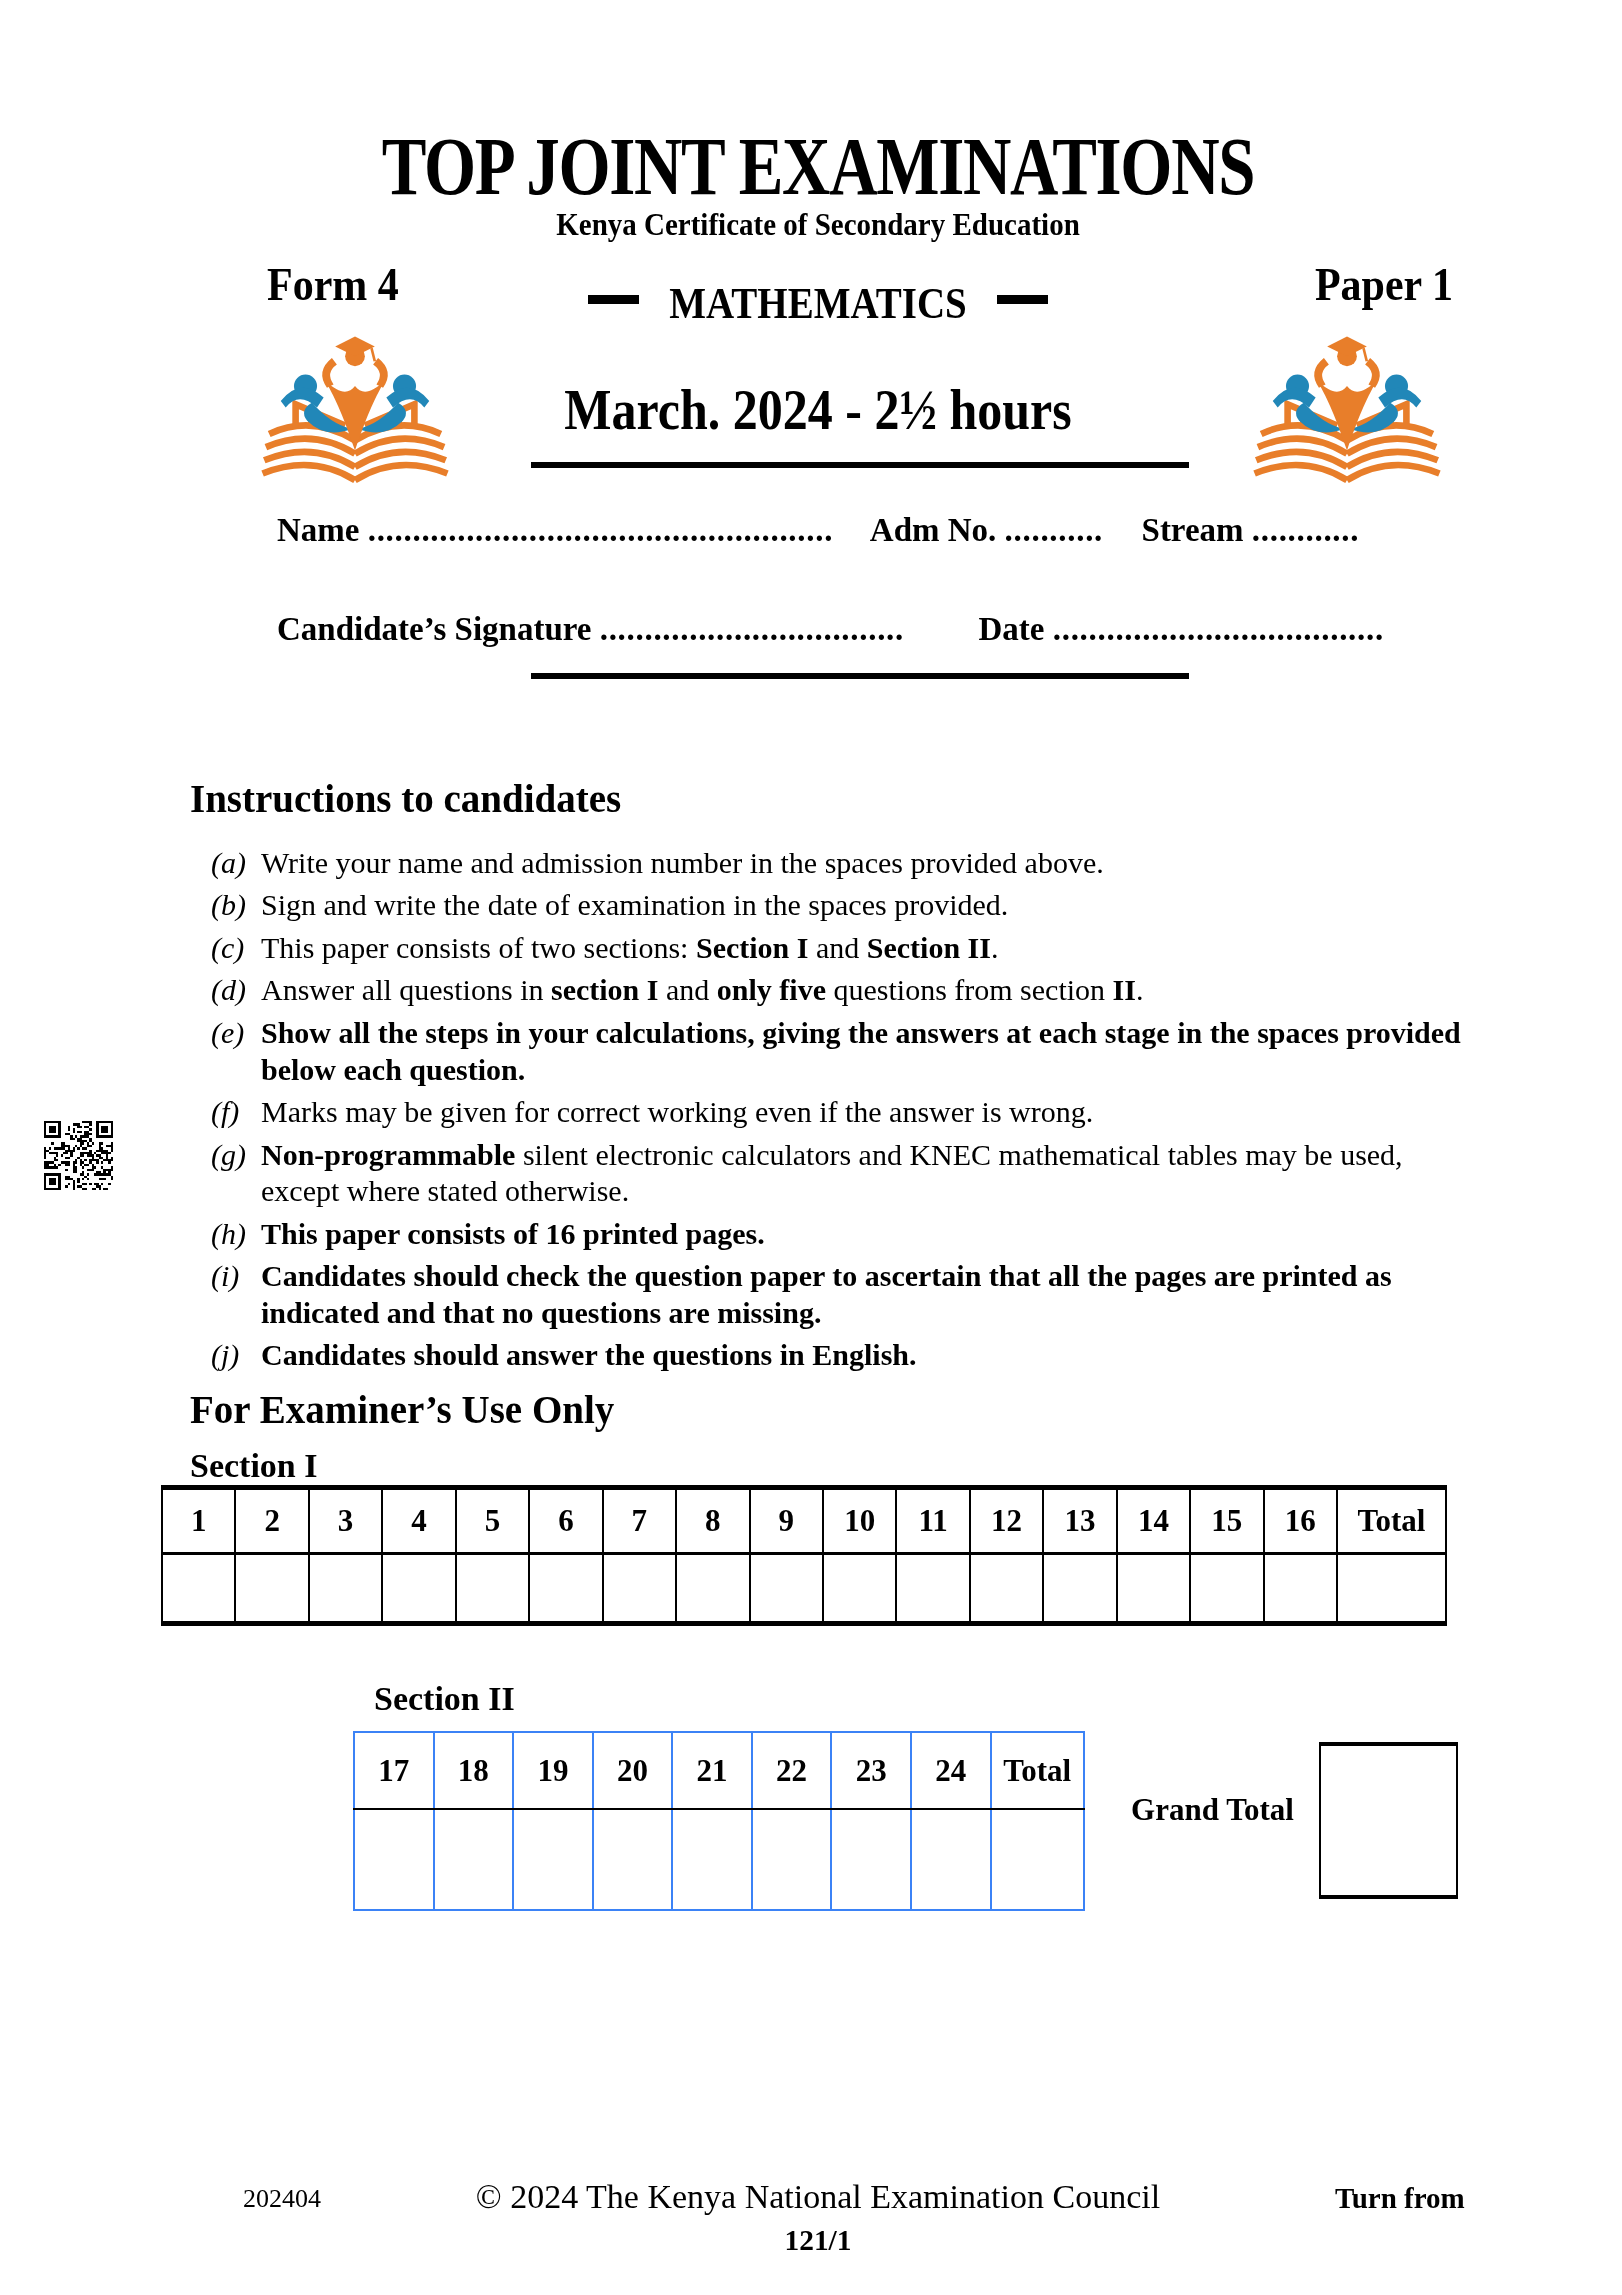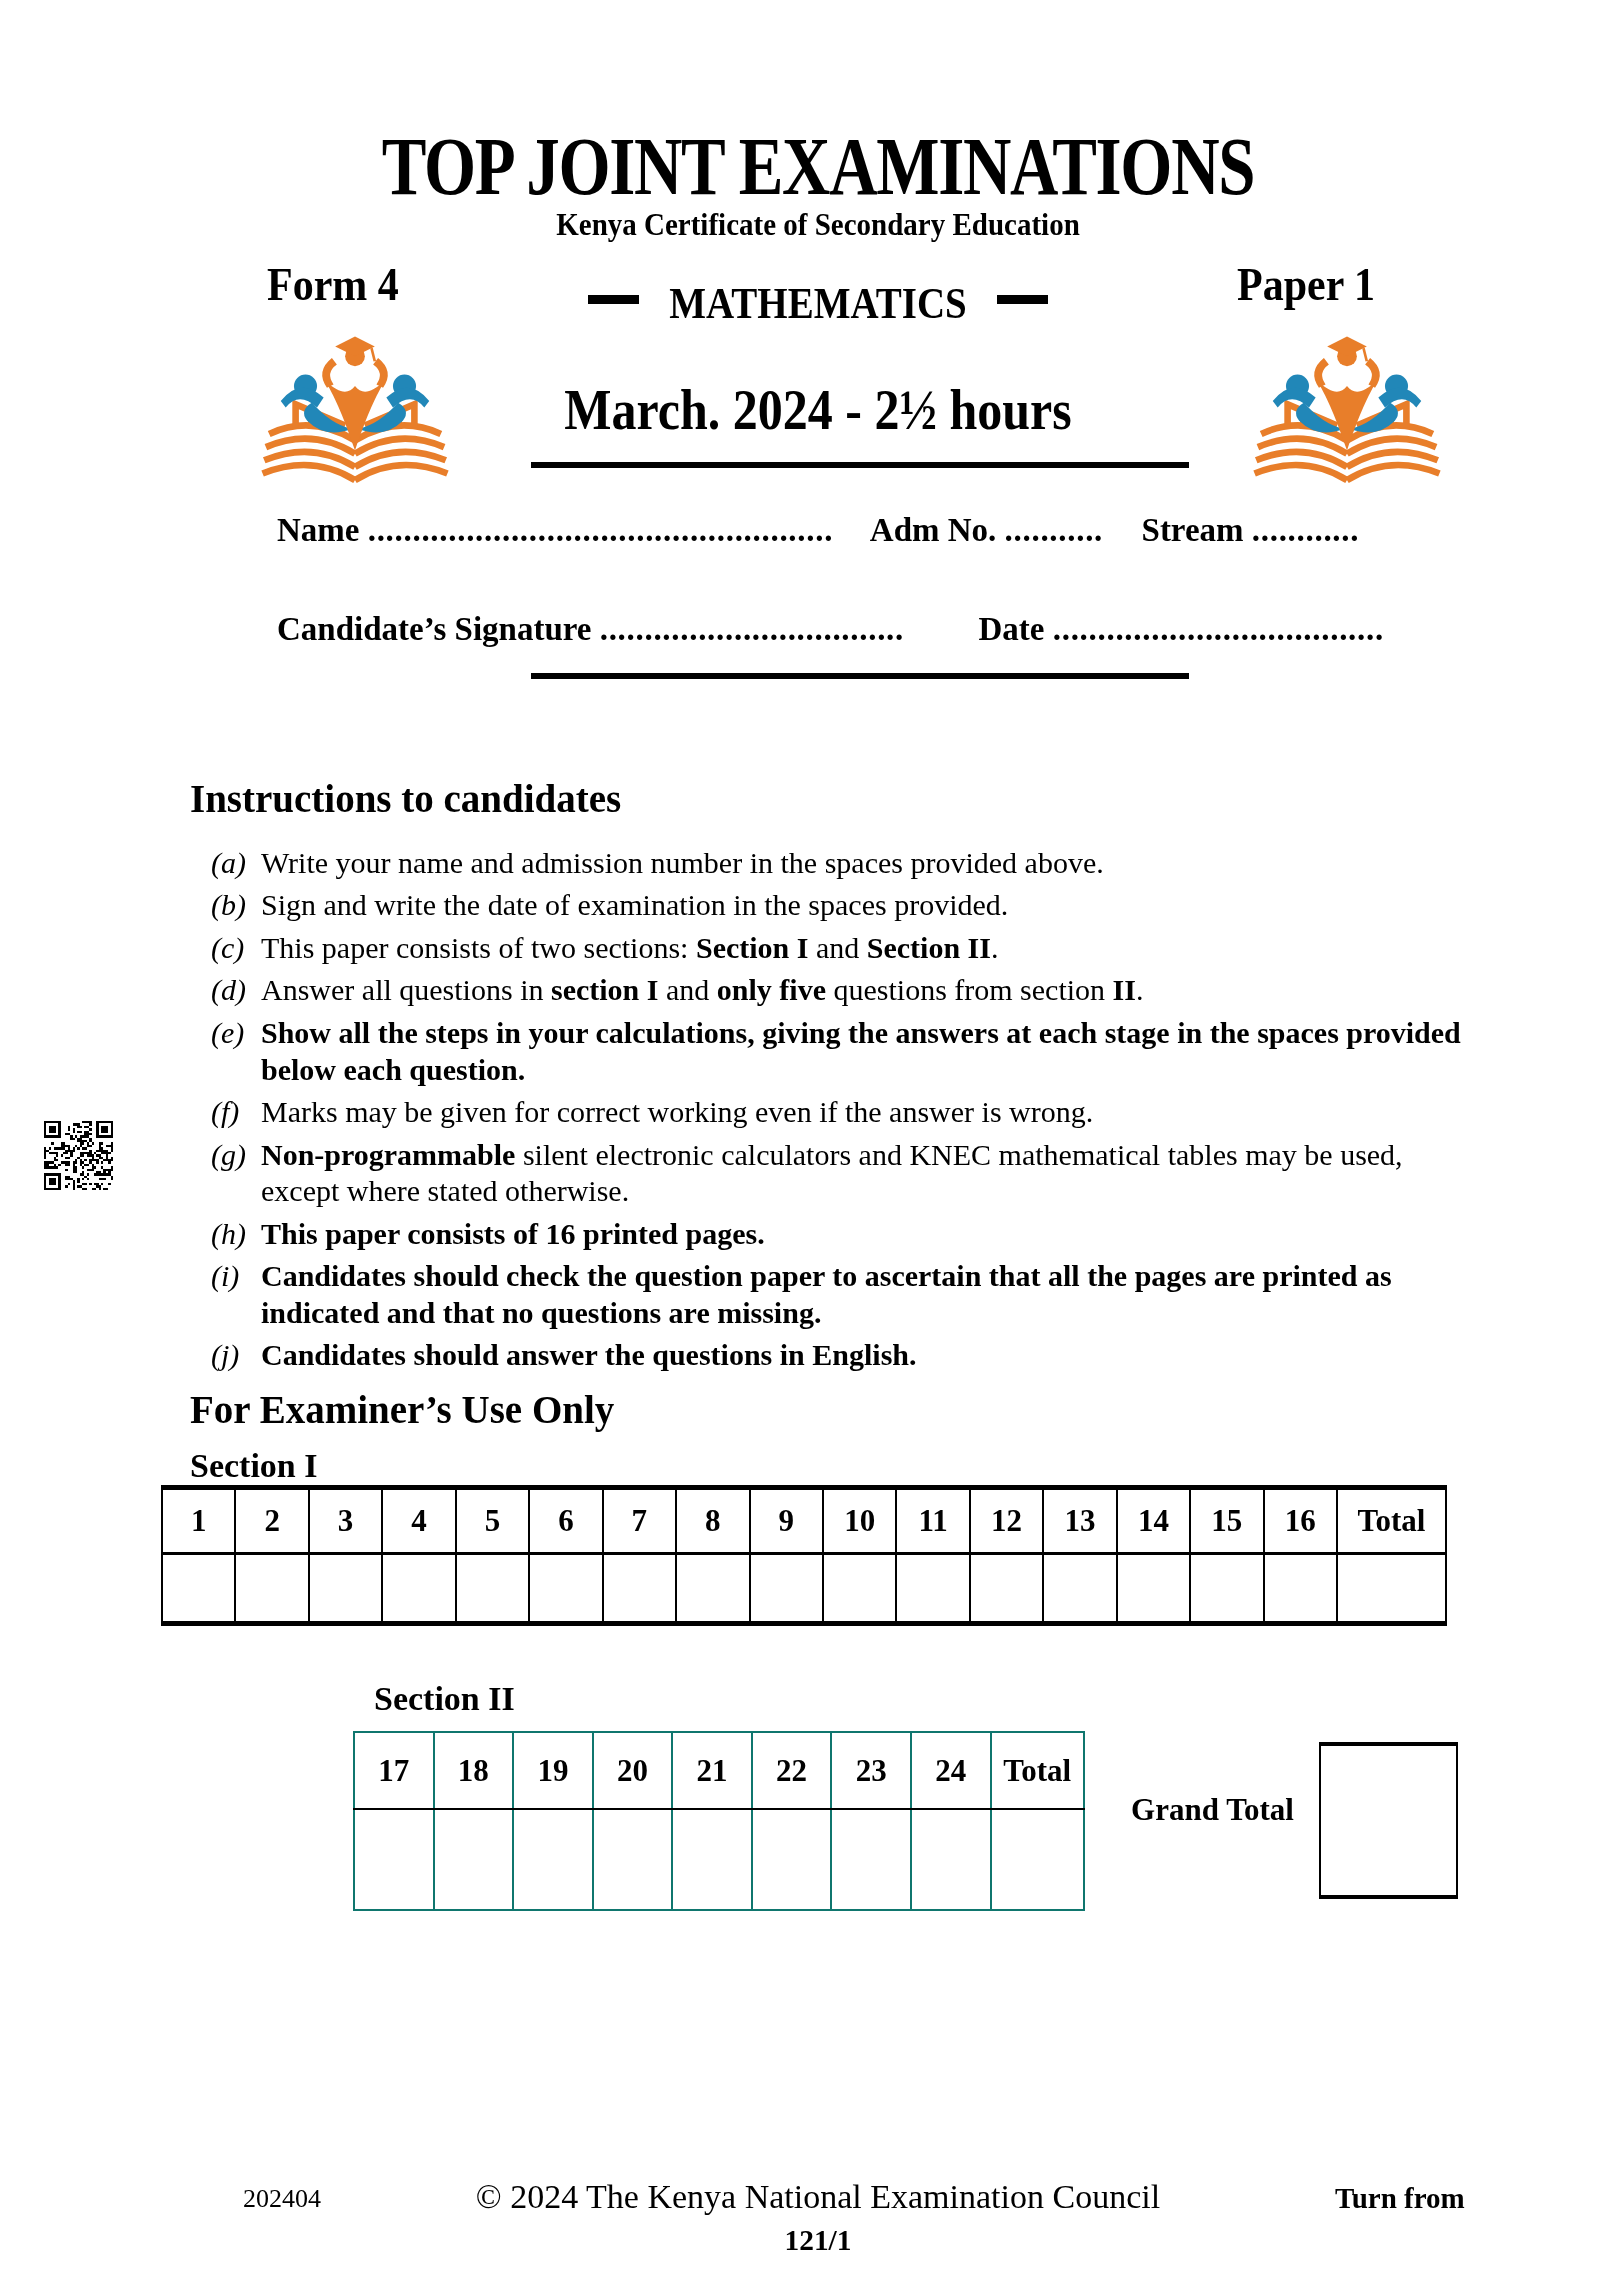--- a/index.html
+++ b/index.html
@@ -7,21 +7,21 @@
        font-family:"Liberation Serif","DejaVu Serif",serif;color:#000;}
   .abs{position:absolute;}
   .center{left:65px;right:52px;text-align:center;}
   .tall{display:inline-block;transform:scaleY(1.22);transform-origin:center;}
   .tall-sm{display:inline-block;transform:scaleY(1.12);transform-origin:center;}
 
   
   .org-title{top:128px;font-size:67px;font-weight:600;letter-spacing:-1.3px;white-space:nowrap;}
   .cert{top:208px;font-size:29px;font-weight:600;}
   .form{left:267px;top:260px;font-size:42px;font-weight:600;}
-  .paper{left:1237px;top:260px;width:216px;text-align:left;font-size:42px;font-weight:600;}
+  .paper{left:1237px;top:260px;width:216px;text-align:right;font-size:42px;font-weight:600;}
   .subject-row{top:280px;font-size:39px;font-weight:700;white-space:nowrap;}
   .dashbar{display:inline-block;width:51px;height:9.2px;background:#000;vertical-align:11.8px;margin:0 30px;}
   .session{top:381px;font-size:50px;font-weight:600;}
   .hrline{left:531px;width:658px;height:5.9px;background:#000;}
   .hr1{top:462px;} .hr2{top:673px;}
 
   
   .fieldrow{left:277px;width:1237px;font-size:33px;font-weight:700;white-space:nowrap;overflow:hidden;}
   .row-name{top:512px;} .row-sig{top:611px;}
   .dots{font-weight:600;letter-spacing:0.7px;}
@@ -44,21 +44,21 @@
   .exam-title{left:190px;top:1387px;font-size:39px;font-weight:700;}
   .sec1-label{left:190px;top:1447px;font-size:34px;font-weight:700;}
   table{border-collapse:collapse;table-layout:fixed;background:transparent;}
   .t1{left:161px;top:1485px;width:1286px;}
   .t1 td{border:2px solid #000;text-align:center;font-size:31px;font-weight:700;}
   .t1 tr.hdr td{height:60px;border-bottom:3.3px solid #000;}
   .t1 tr.dat td{height:64px;}
   .t1{border-top:5.2px solid #000;border-bottom:5.2px solid #000;border-left:2.6px solid #000;border-right:2.6px solid #000;}
   .sec2-label{left:374px;top:1680px;font-size:34px;font-weight:700;}
   .t2{left:353px;top:1731px;width:732px;border:2.6px solid #000;}
-  .t2 td{border:2px solid #0f766e;text-align:center;font-size:31px;font-weight:700;}
+  .t2 td{border:2px solid #3b82f6;text-align:center;font-size:31px;font-weight:700;}
   .t2 tr.hdr td{height:73px;border-bottom:2.6px solid #000;}
   .t2 tr.dat td{height:97px;}
   .grand-label{left:1111px;top:1792px;width:203px;text-align:center;font-size:31px;font-weight:700;}
   .grand-box{left:1319px;top:1742px;width:135px;height:149px;border:2.6px solid #000;border-top-width:4.6px;border-bottom-width:4.6px;background:transparent;}
 
   
   .foot-code{left:195px;top:2184px;font-size:26px;margin-left:48px;}
   .foot-copy{top:2178px;font-size:34px;font-weight:400;}
   .foot-paper{top:2224px;font-size:29.4px;font-weight:700;}
   .foot-turn{left:1335px;top:2182px;width:170px;font-size:29px;font-weight:600;}

